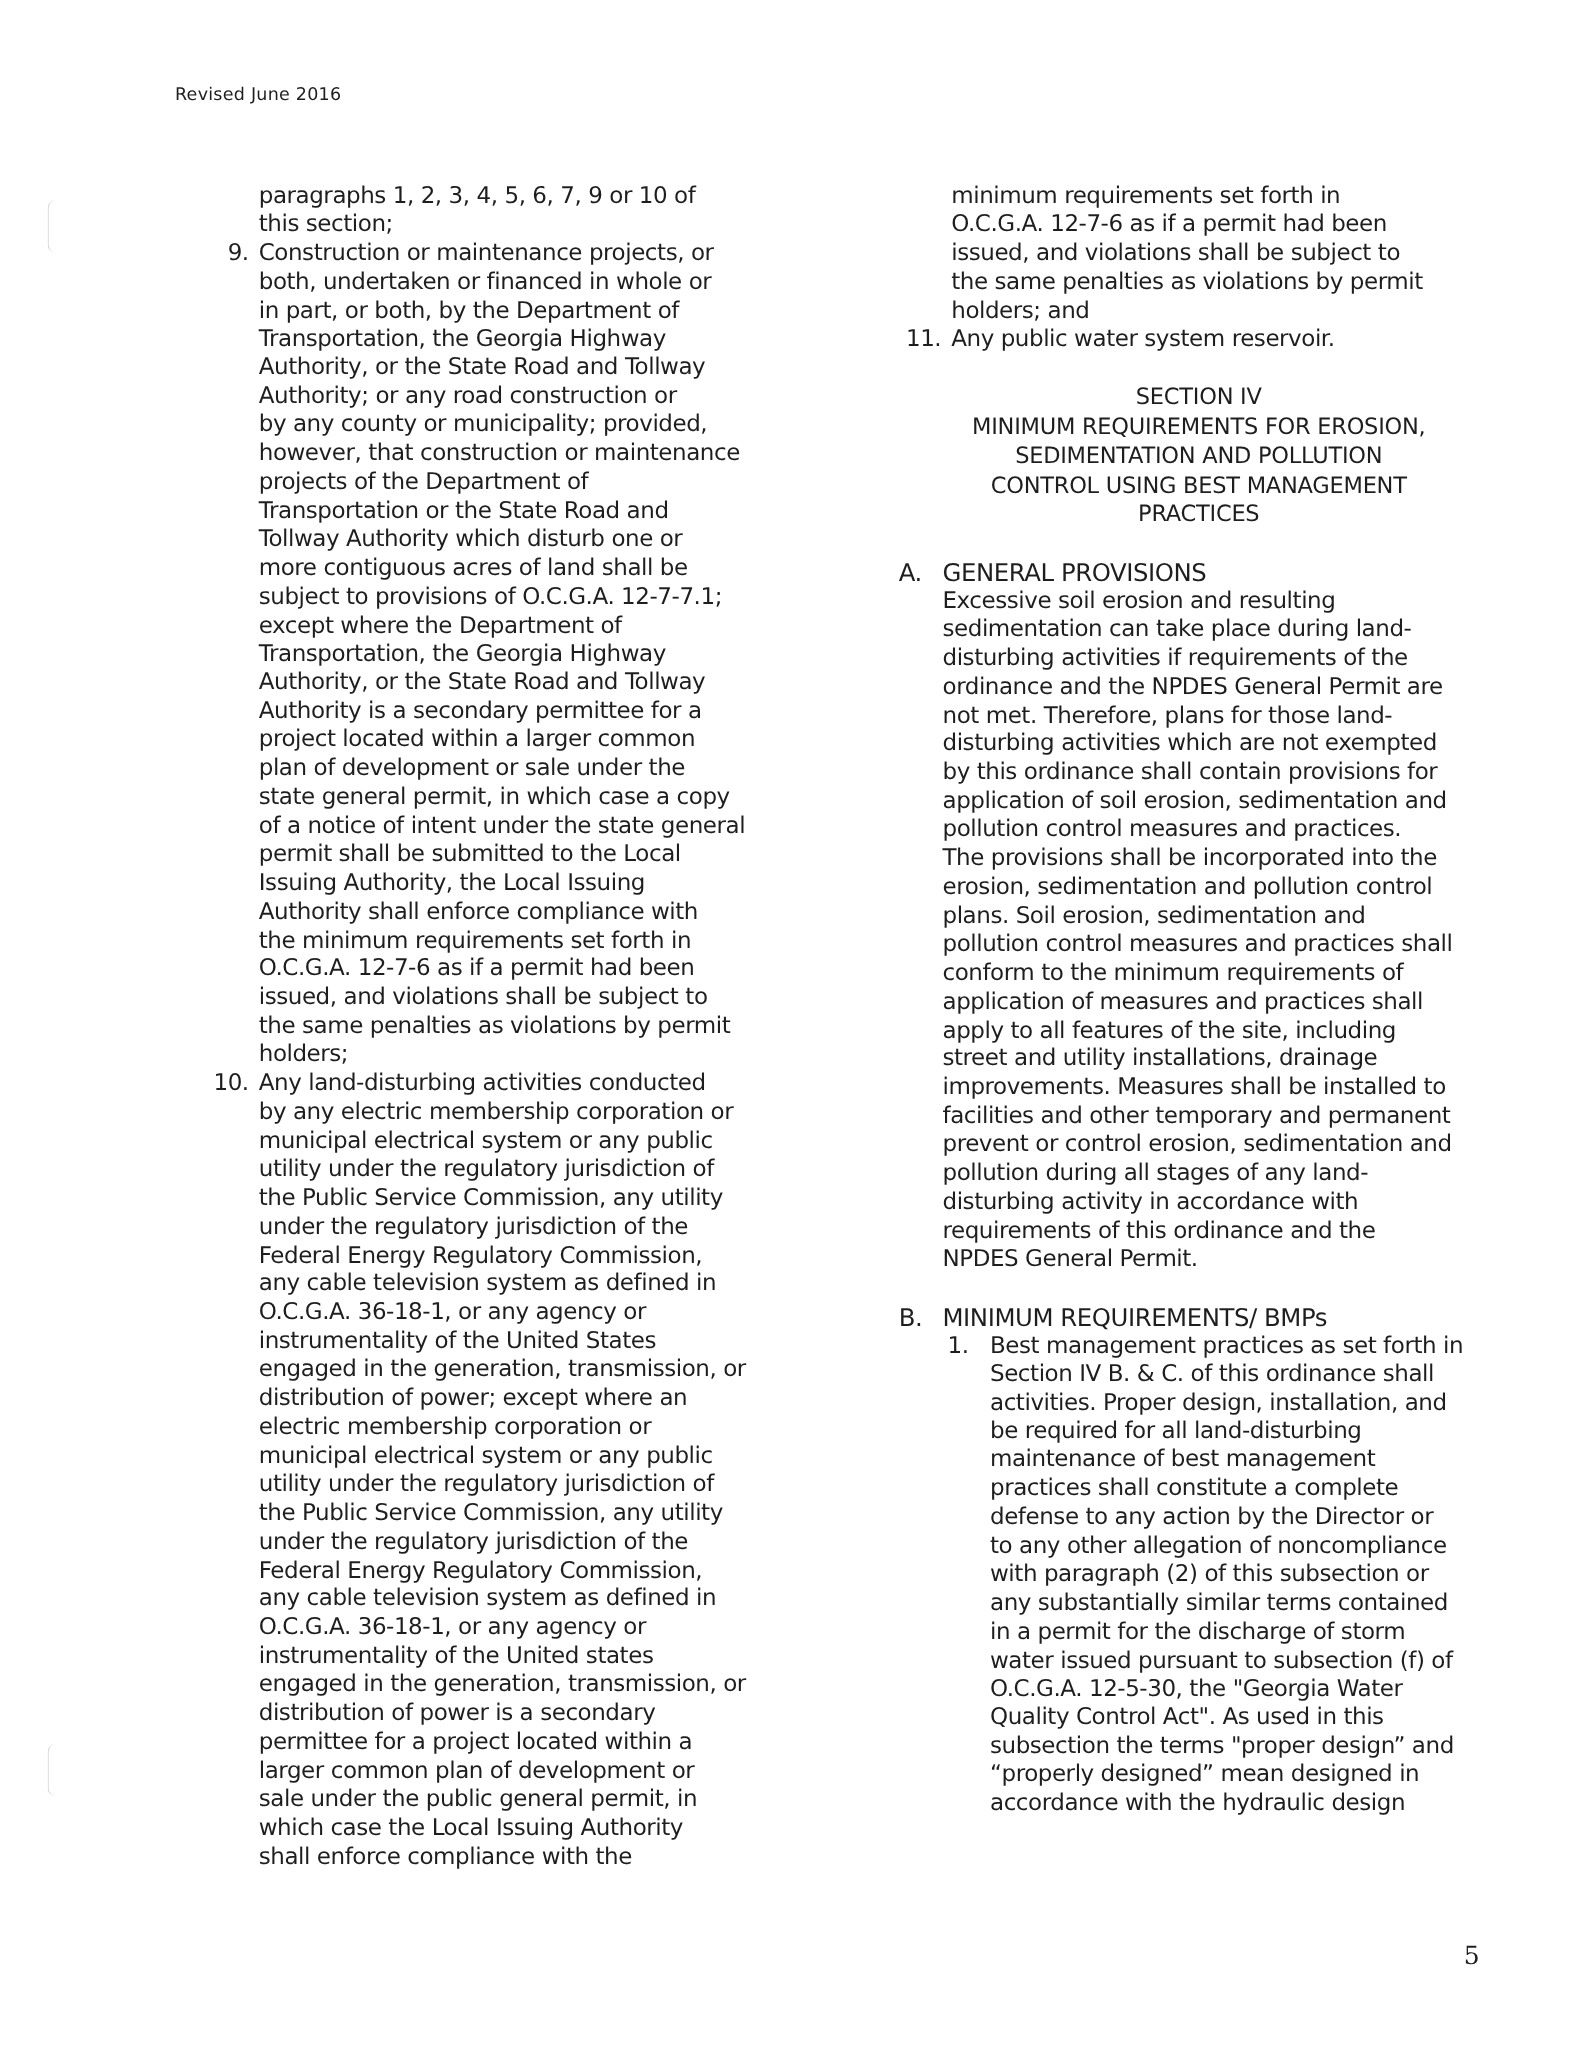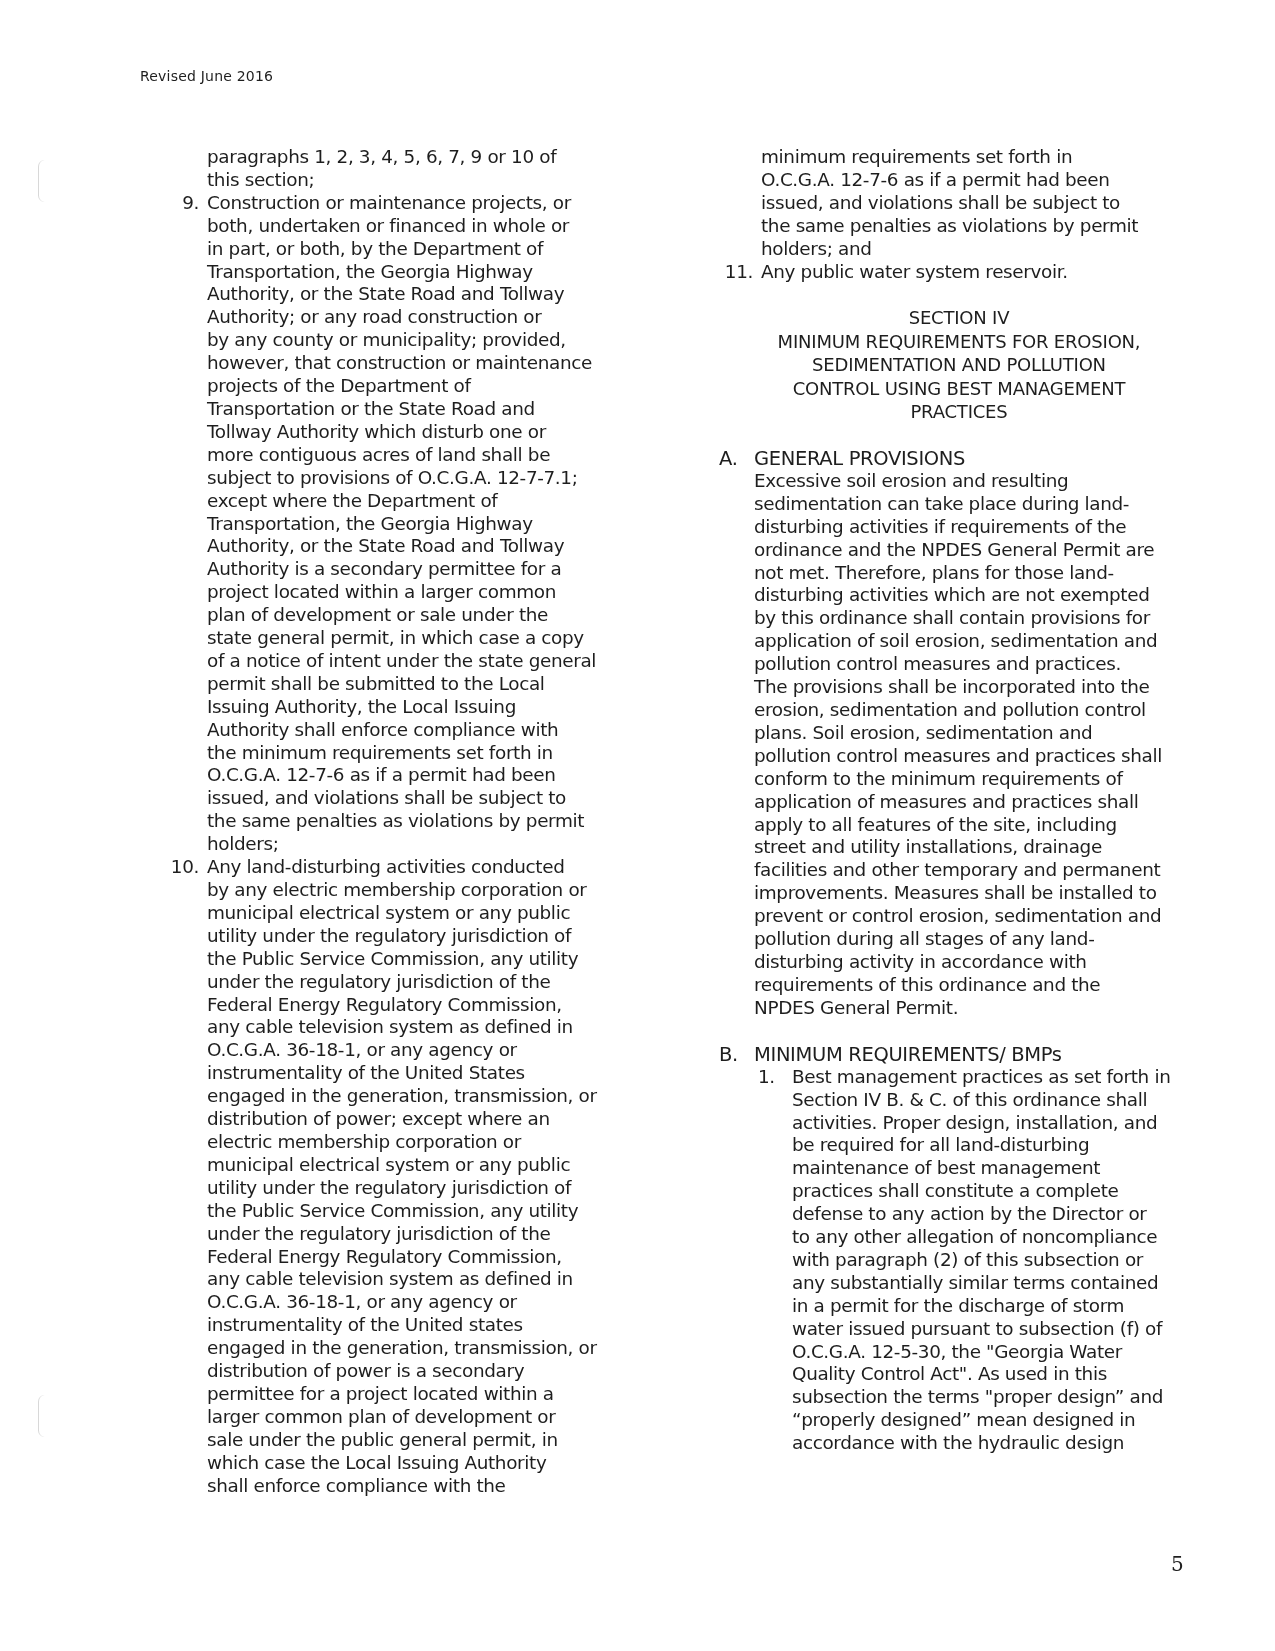--- a/index.html
+++ b/index.html
@@ -155,22 +155,22 @@
       <span class="line">application of soil erosion, sedimentation and</span>
       <span class="line">pollution control measures and practices.</span>
       <span class="line">The provisions shall be incorporated into the</span>
       <span class="line">erosion, sedimentation and pollution control</span>
       <span class="line">plans.  Soil erosion, sedimentation and</span>
       <span class="line">pollution control measures and practices shall</span>
       <span class="line">conform to the minimum requirements of</span>
       <span class="line">application of measures and practices shall</span>
       <span class="line">apply to all features of the site, including</span>
       <span class="line">street and utility installations, drainage</span>
+      <span class="line">improvements.  Measures shall be installed to</span>
       <span class="line">facilities and other temporary and permanent</span>
-      <span class="line">improvements.  Measures shall be installed to</span>
       <span class="line">prevent or control erosion, sedimentation and</span>
       <span class="line">pollution during all stages of any land-</span>
       <span class="line">disturbing activity in accordance with</span>
       <span class="line">requirements of this ordinance and the</span>
       <span class="line">NPDES General Permit.</span>
     </div>
 
   <div class="sub-heading">
     <span class="letter">B.</span>
     <span>MINIMUM REQUIREMENTS/ BMPs</span>

